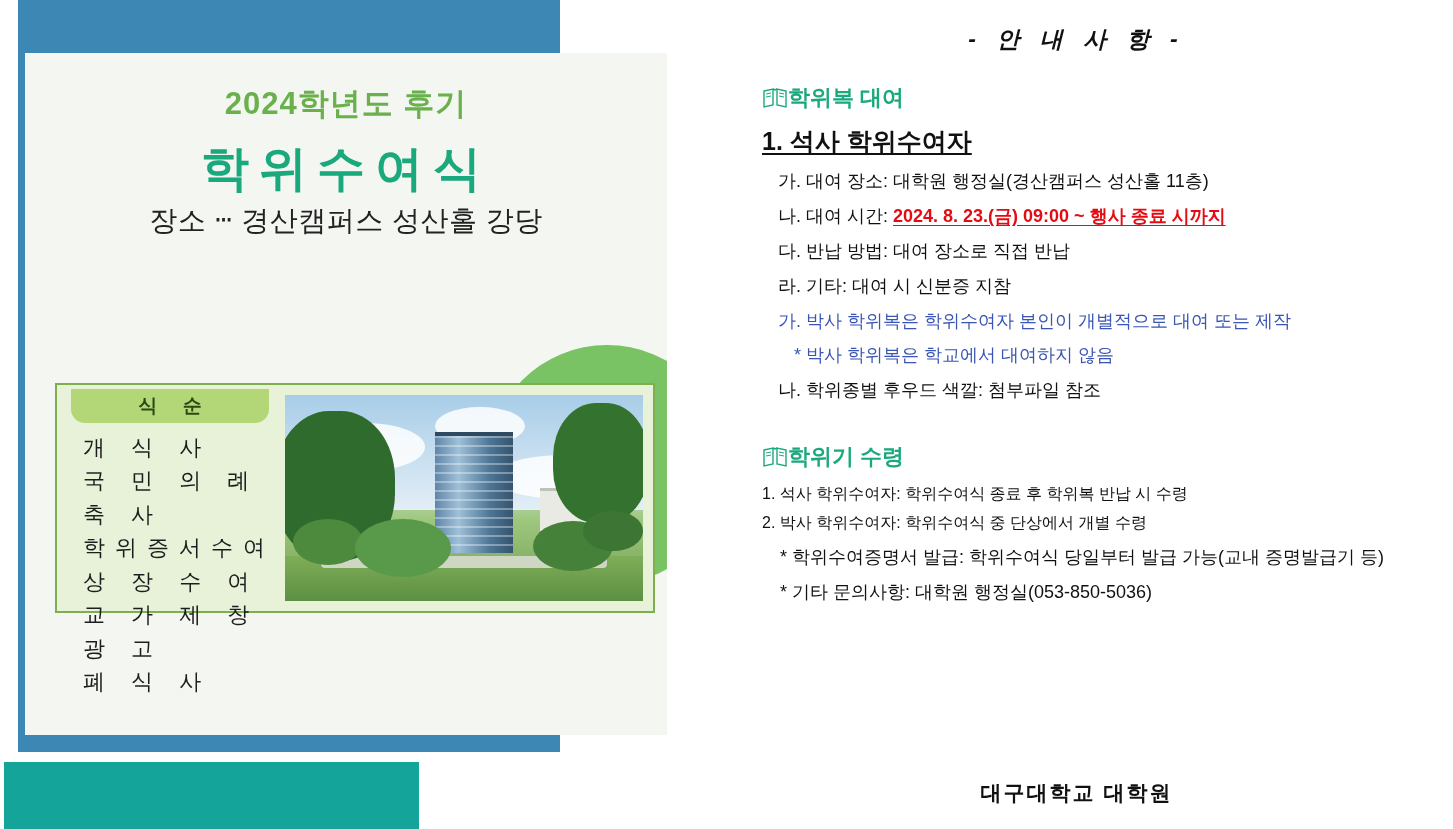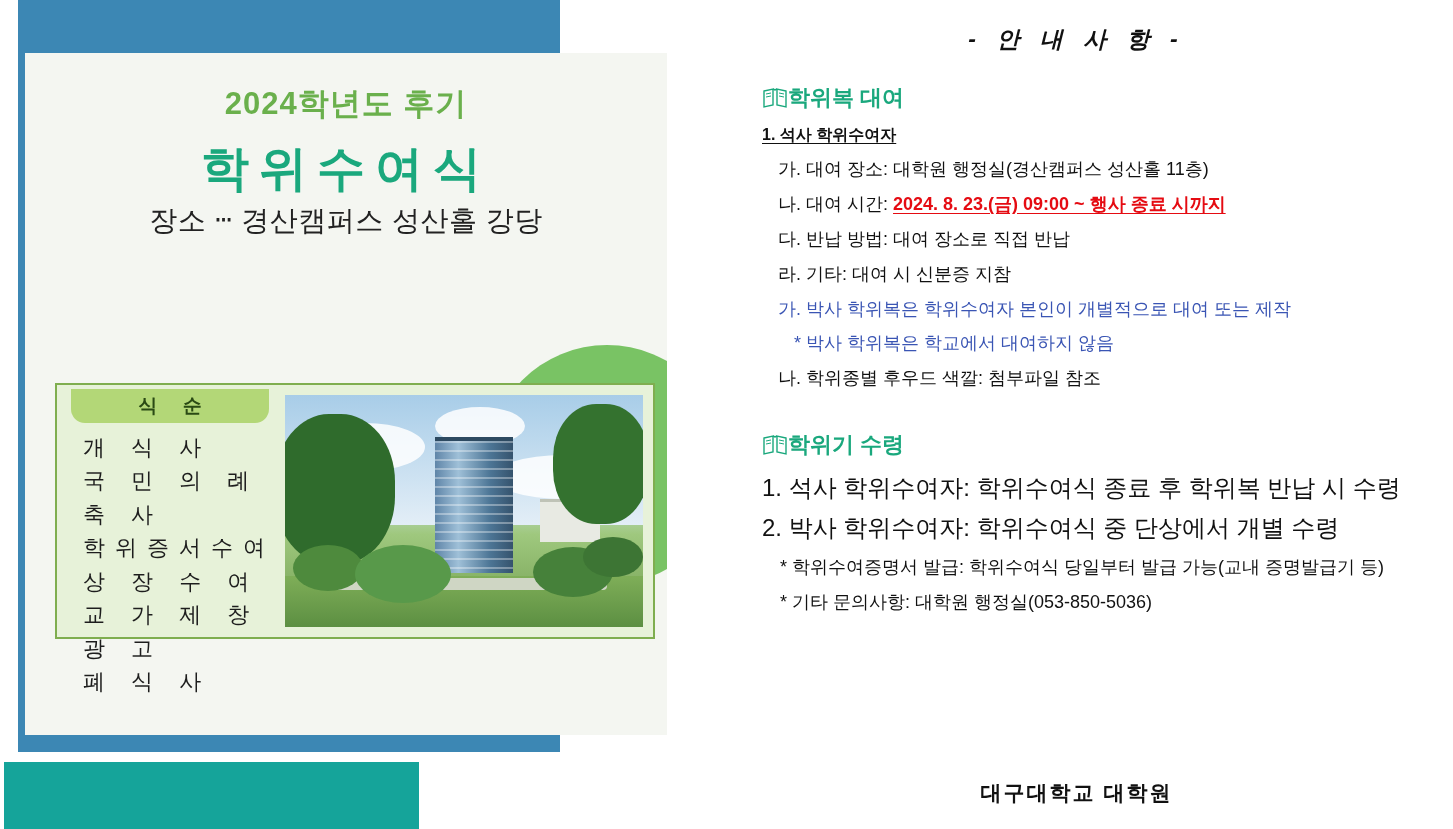--- a/index.html
+++ b/index.html
@@ -84,21 +84,21 @@
     letter-spacing: 0.5px;
   }
   .poster-where { margin-top: 6px; }
 
   
   .program-box {
     position: absolute;
     left: 30px;
     top: 330px;
     width: 600px;
-    height: 256px;
+    height: 230px;
     background: #e7f2d9;
     border: 2px solid #7fae4f;
     display: flex;
     z-index: 3;
     box-sizing: border-box;
   }
   .program-left {
     width: 228px;
     position: relative;
     box-sizing: border-box;
@@ -230,21 +230,21 @@
     width: 26px;
     height: 20px;
     position: relative;
     flex: 0 0 auto;
   }
   .lines {
     margin-top: 12px;
     padding-left: 0;
   }
   .l1 {
-    font-size: 16px;
+    font-size: 25px;
     font-weight: bold;
     margin-top: 12px;
     color: #111;
   }
   .l1 .u {
     text-decoration: underline;
     text-underline-offset: 3px;
   }
   .l2 {
     font-size: 18px;
@@ -259,21 +259,21 @@
     padding-left: 32px;
     color: #3a55b4;
   }
   .red-underline {
     color: #e50b12;
     font-weight: bold;
     text-decoration: underline;
     text-underline-offset: 3px;
   }
   .plain-line {
-    font-size: 24px;
+    font-size: 16px;
     margin-top: 8px;
     color: #111;
   }
   .sub-line {
     font-size: 18px;
     margin-top: 11px;
     padding-left: 18px;
     color: #111;
   }
   .footer {

